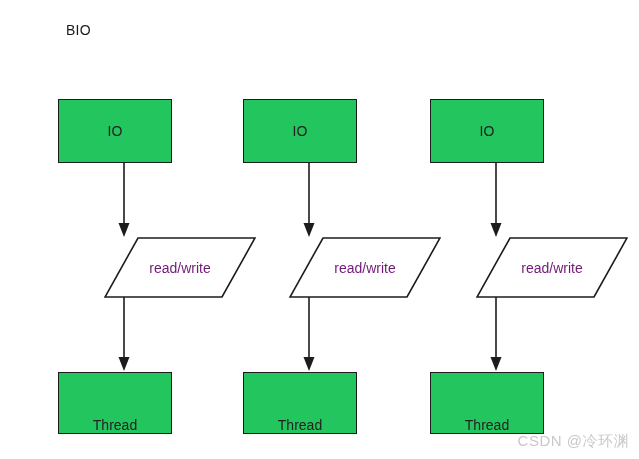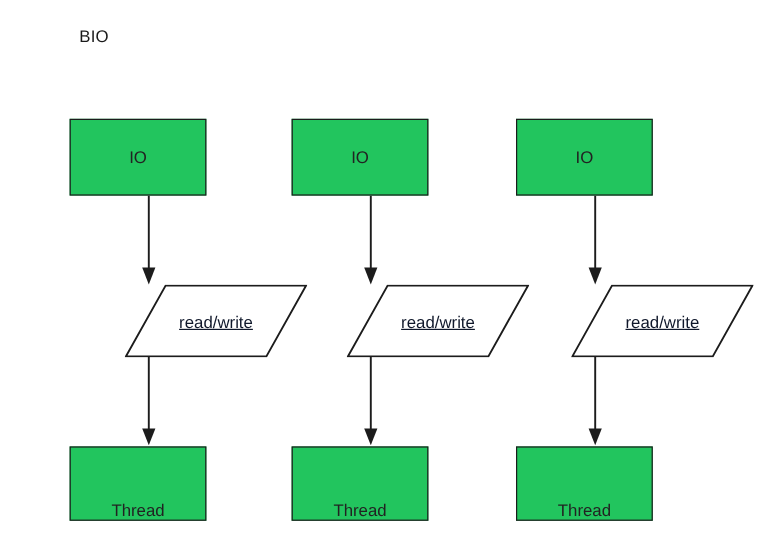--- a/index.html
+++ b/index.html
@@ -86,23 +86,22 @@
   .node-parallelogram .pgram-label {
     position: absolute;
     left: 0;
     top: 0;
     width: 152px;
     height: 61px;
     display: flex;
     align-items: center;
     justify-content: center;
     font-size: 14px;
-    color: #0f172a;
+    color: #701a75;
     white-space: nowrap;
-    text-decoration: underline;
   }
 
   
   .connector {
     position: absolute;
     left: 58px;
     width: 16px;
   }
   .connector.top { top: 163px; height: 76px; }
   .connector.bottom { top: 297px; height: 76px; }
@@ -212,13 +211,14 @@
         <line x1="8" y1="0" x2="8" y2="62" stroke="#1c1c1c" stroke-width="1.6"></line>
         <polygon points="8,74 2.5,60 13.5,60" fill="#1c1c1c"></polygon>
       </svg>
     </div>
 
     <div class="node-rect thread">
       <span>Thread</span>
     </div>
   </div>
 
+  <div class="watermark">CSDN @冷环渊</div>
 </div>
 
 </body></html>

